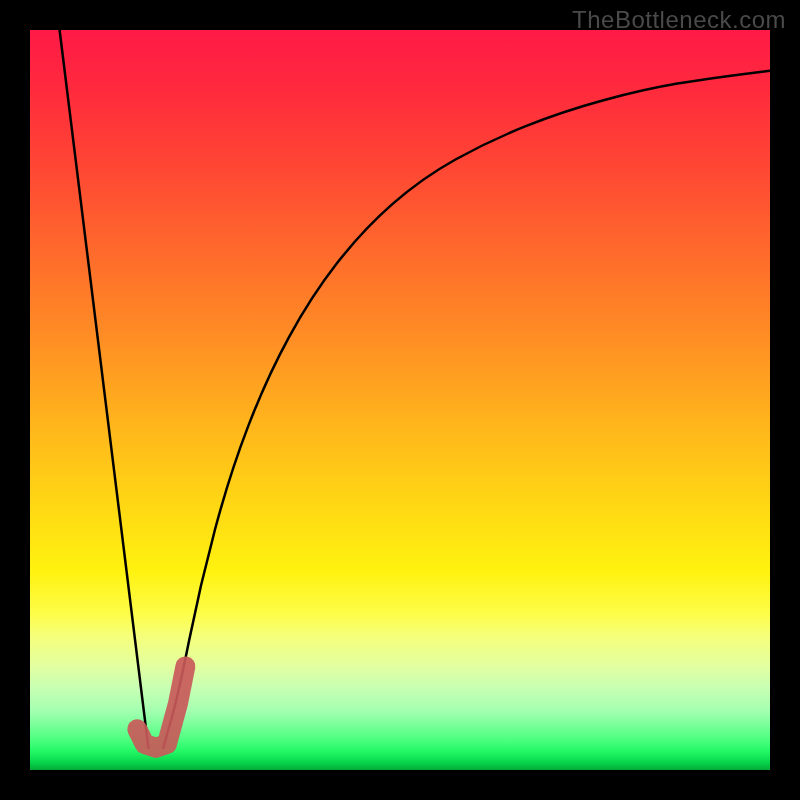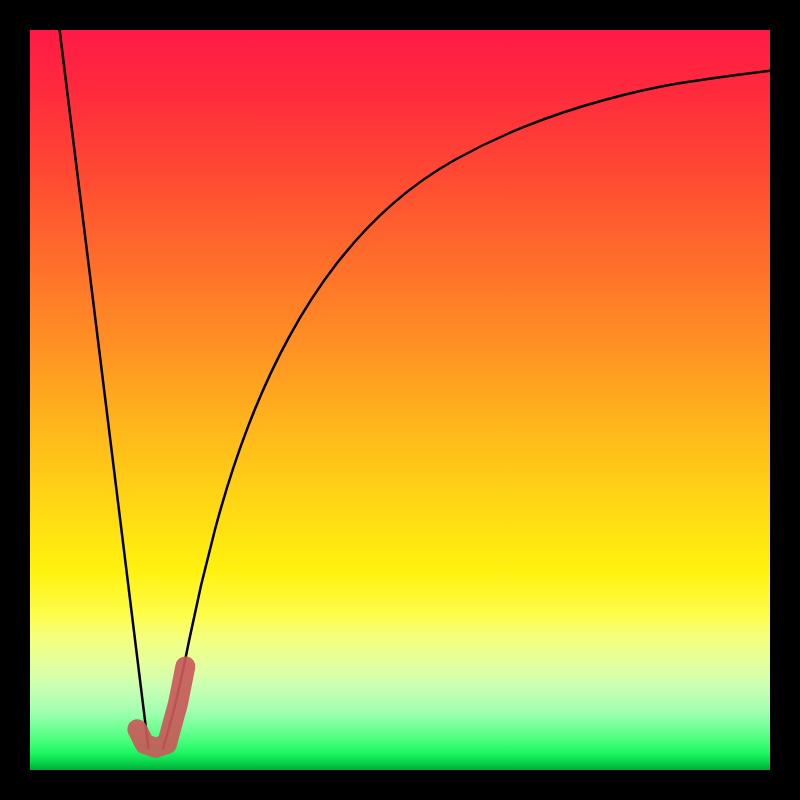--- a/index.html
+++ b/index.html
@@ -74,13 +74,14 @@
   <div class="plot-area">
     <div class="gradient"></div>
 
     <svg class="svg-layer" viewBox="0 0 740 740" preserveAspectRatio="none">
       <path id="left-path" fill="none" stroke="#000" stroke-width="2.5" stroke-linecap="round" d="M29.6 0.0 L118.4 717.8"></path>
       <path id="right-path" fill="none" stroke="#000" stroke-width="2.5" stroke-linecap="round" d="M133.2 717.8 Q133.2 717.8 140.6 691.9 Q148.0 666.0 159.1 610.5 Q170.2 555.0 185.0 499.5 Q199.8 444.0 218.3 395.9 Q236.8 347.8 259.0 307.1 Q281.2 266.4 307.1 233.1 Q333.0 199.8 362.6 173.9 Q392.2 148.0 425.5 129.5 Q458.8 111.0 495.8 96.2 Q532.8 81.4 573.5 70.3 Q614.2 59.2 647.5 53.6 Q680.8 48.1 710.4 44.4 L740.0 40.7"></path>
       <path id="marker-path" fill="none" stroke="#c95a5a" stroke-width="20" stroke-linecap="round" stroke-linejoin="round" opacity="0.92" d="M107.3 699.3 L114.7 714.1 L125.8 717.8 L136.9 714.1 L148.0 673.4 L155.4 636.4"></path>
     </svg>
   </div>
 
+  <div class="watermark">TheBottleneck.com</div>
 </div>
 
 </body></html>

